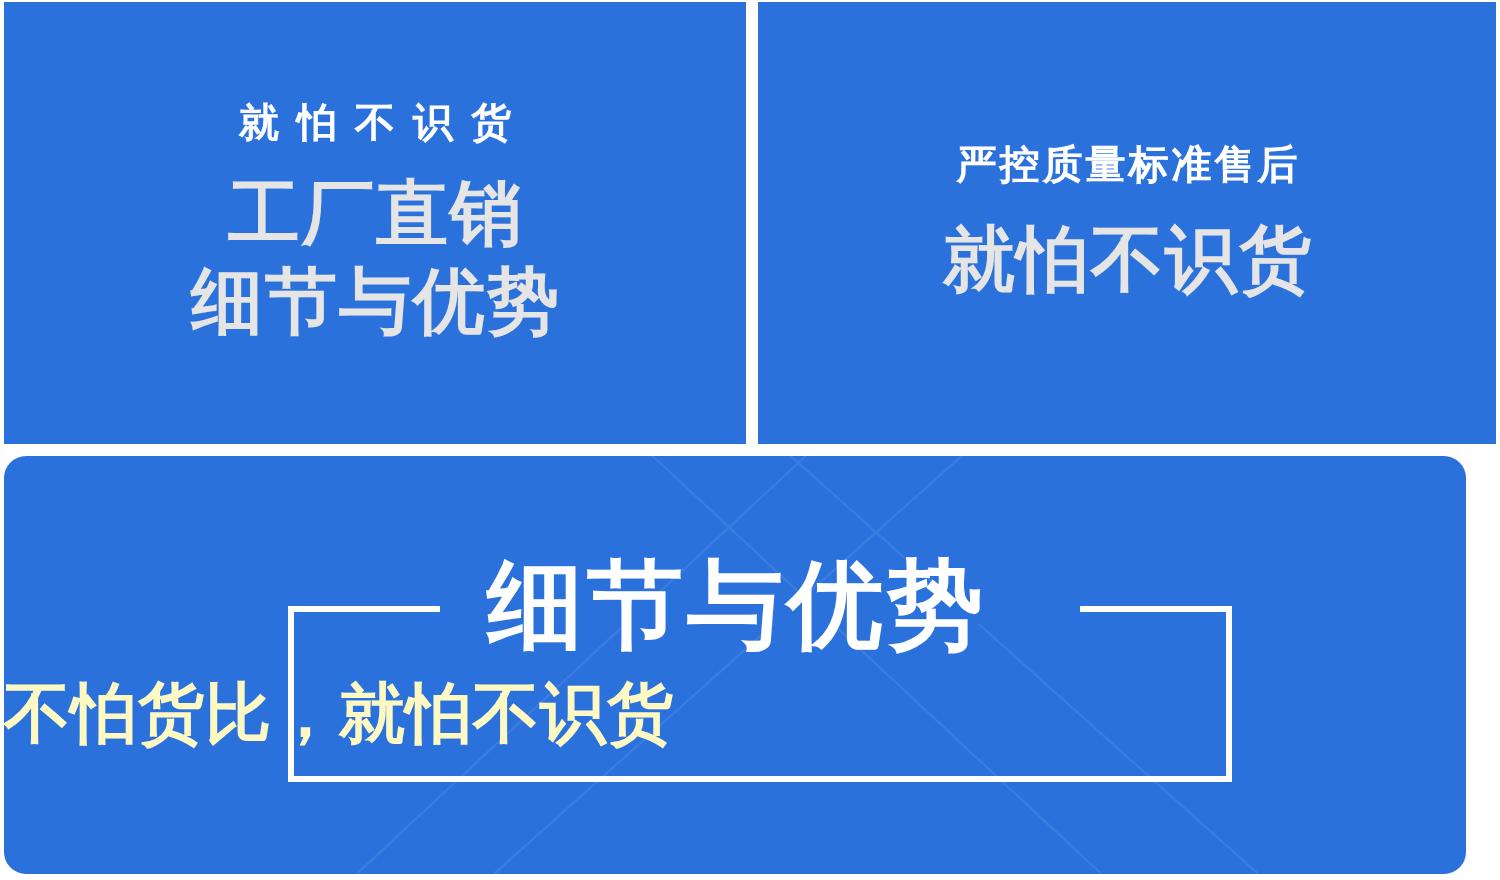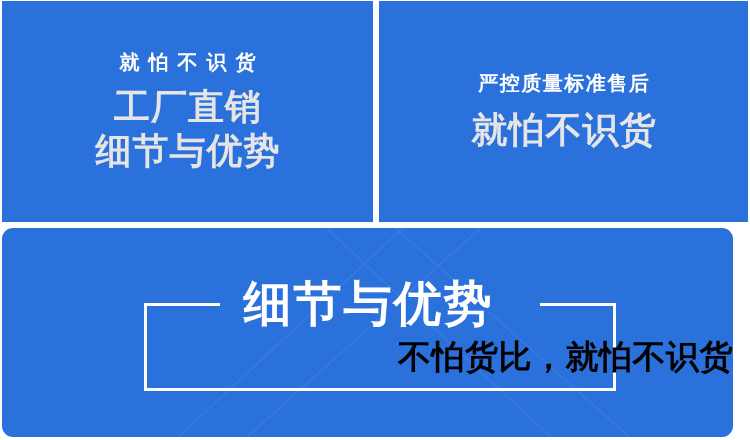--- a/index.html
+++ b/index.html
@@ -143,22 +143,22 @@
     letter-spacing: 2px;
     text-indent: 2px;
     white-space: nowrap;
   }
 
   #bottom-subtitle {
     position: absolute;
     left: 0;
     top: 112px;
     width: 100%;
-    text-align: right;
-    color: #000000;
+    text-align: left;
+    color: #fef9c3;
     font-weight: 700;
     font-size: 33px;
     line-height: 1;
     letter-spacing: 0.5px;
     white-space: nowrap;
   }
 
   
   .watermark {
     position: absolute;

